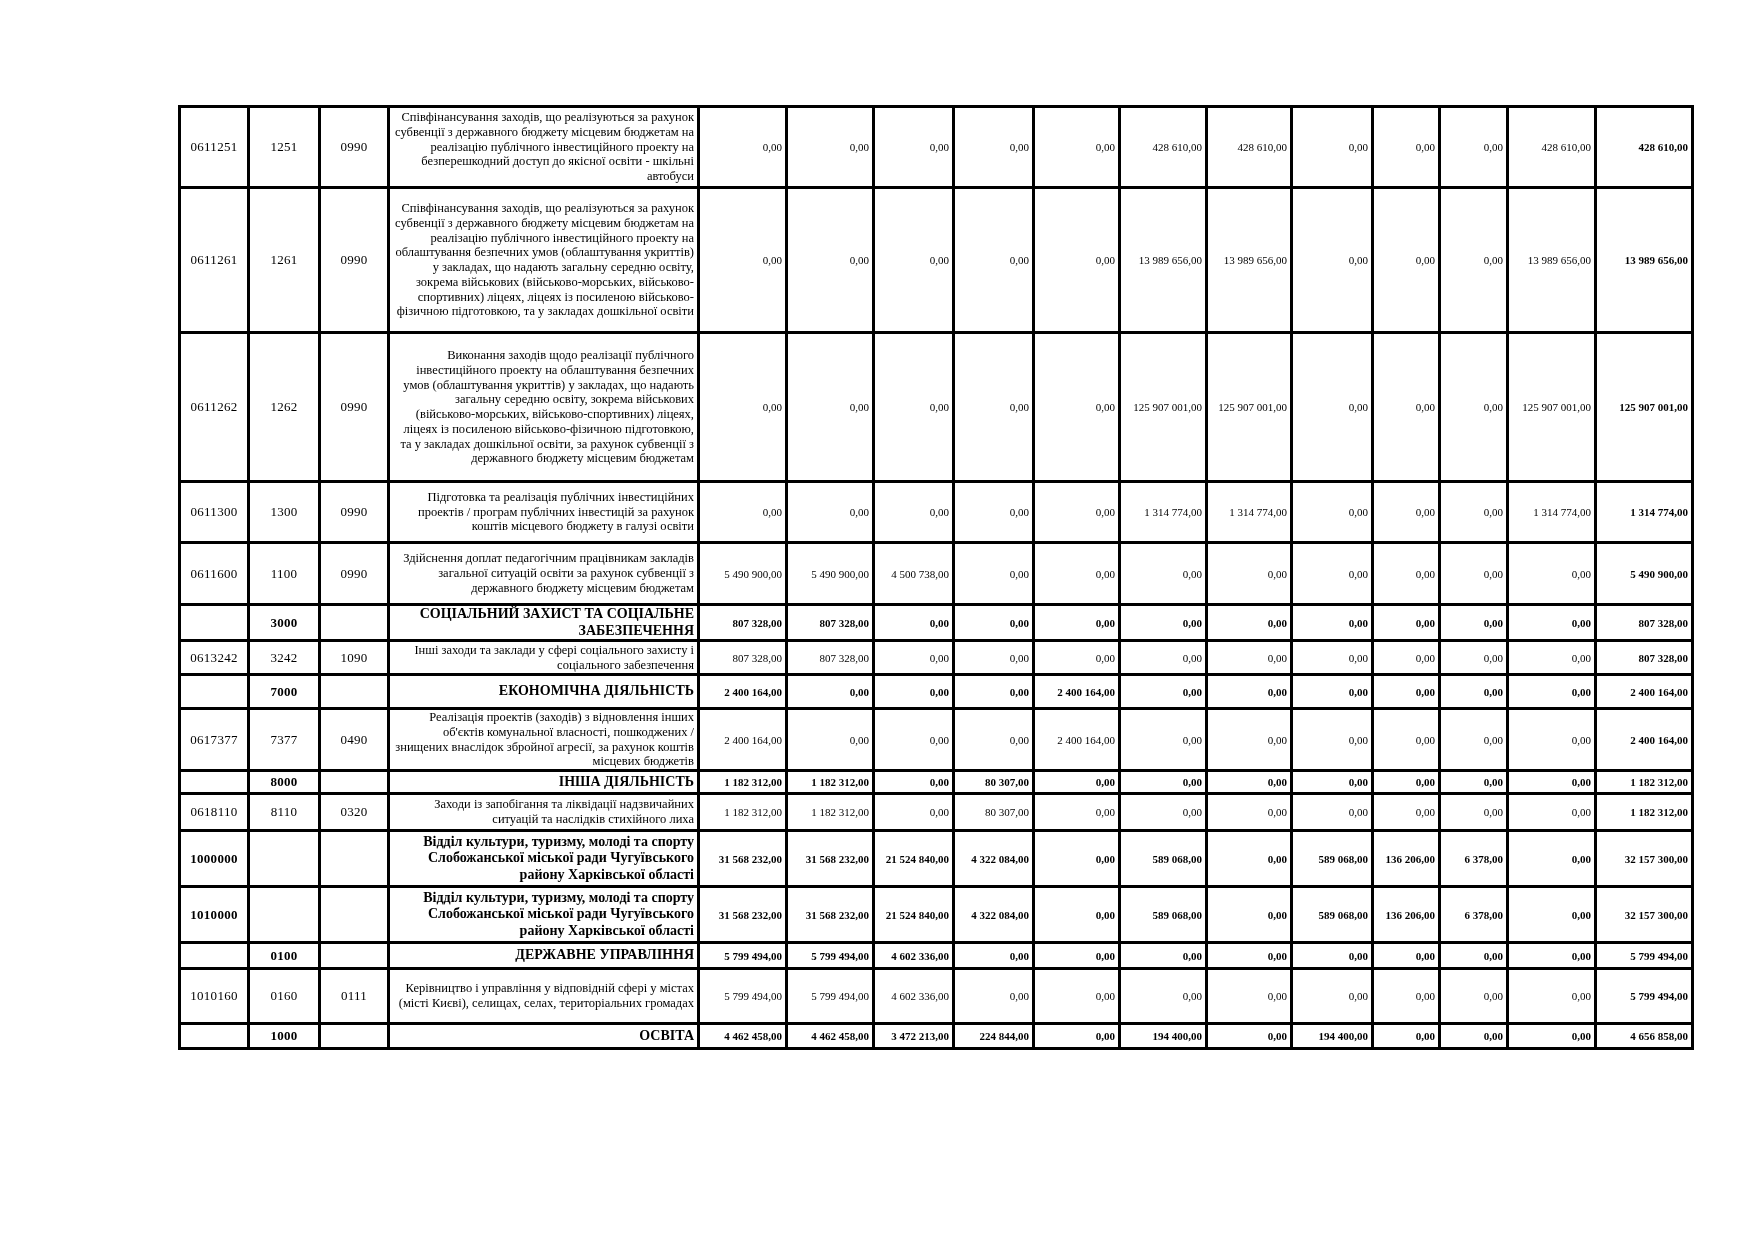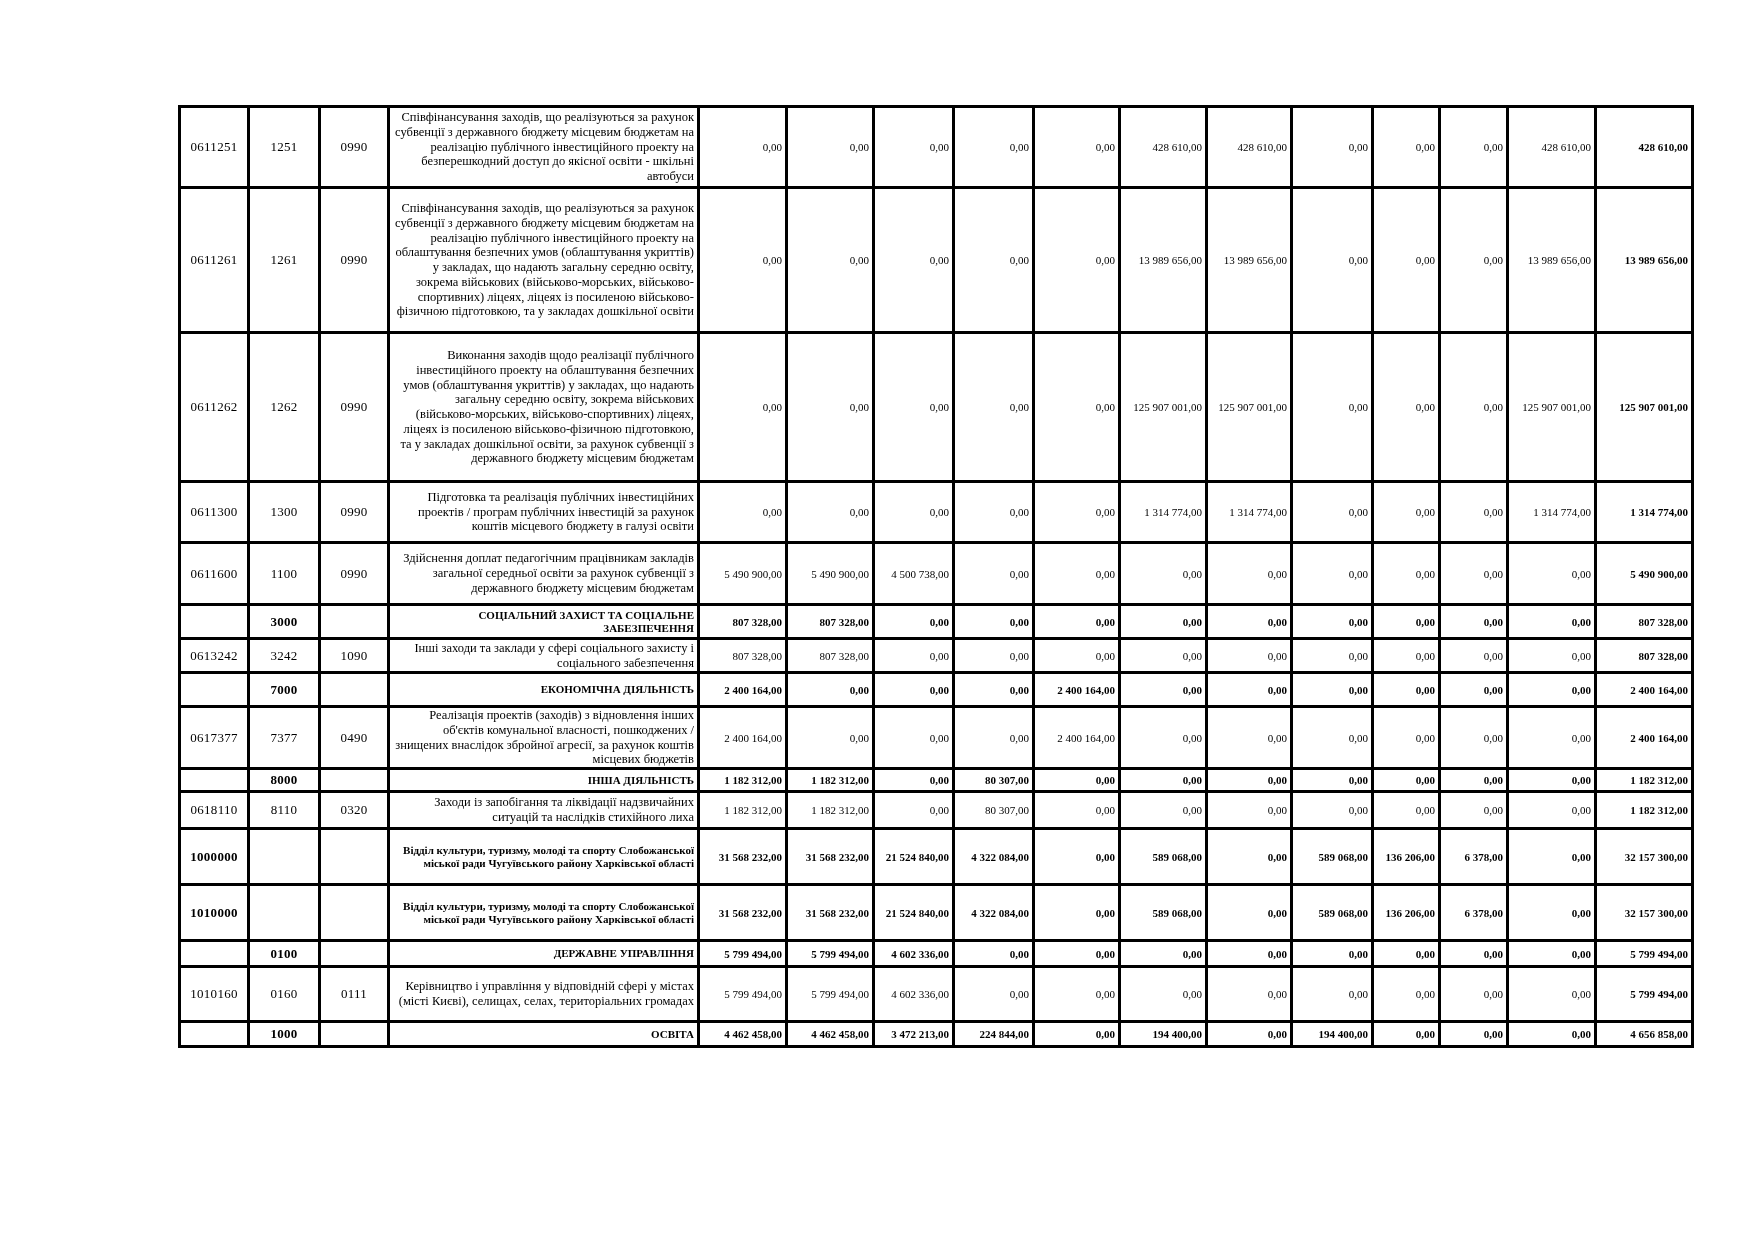--- a/index.html
+++ b/index.html
@@ -39,21 +39,21 @@
     padding: 1px 4px 2px 4px;
   }
   td.num {
     text-align: right;
     font-size: 11px;
     white-space: nowrap;
     padding-right: 4px;
   }
   td.total { font-weight: bold; }
   tr.bold td { font-weight: bold; }
-  tr.bold td.desc { font-size: 11px; }
+  tr.bold td.desc { font-size: 14px; }
 </style>
 </head>
 <body>
 
 <div class="page">
   <table class="budget">
     <colgroup>
       <col style="width:69px">
         <col style="width:71px">
         <col style="width:69px">
@@ -141,21 +141,21 @@
           <td class="num">0,00</td>
           <td class="num">0,00</td>
           <td class="num">0,00</td>
           <td class="num">1 314 774,00</td>
           <td class="num total">1 314 774,00</td>
         </tr>
         <tr style="height: 62px;">
           <td class="code">0611600</td>
           <td class="code">1100</td>
           <td class="code">0990</td>
-          <td class="desc">Здійснення доплат педагогічним працівникам закладів загальної середньої освіти за рахунок субвенції з державного бюджету місцевим бюджетам</td>
+          <td class="desc">Здійснення доплат педагогічним працівникам закладів загальної ситуацій освіти за рахунок субвенції з державного бюджету місцевим бюджетам</td>
           <td class="num">5 490 900,00</td>
           <td class="num">5 490 900,00</td>
           <td class="num">4 500 738,00</td>
           <td class="num">0,00</td>
           <td class="num">0,00</td>
           <td class="num">0,00</td>
           <td class="num">0,00</td>
           <td class="num">0,00</td>
           <td class="num">0,00</td>
           <td class="num">0,00</td>

